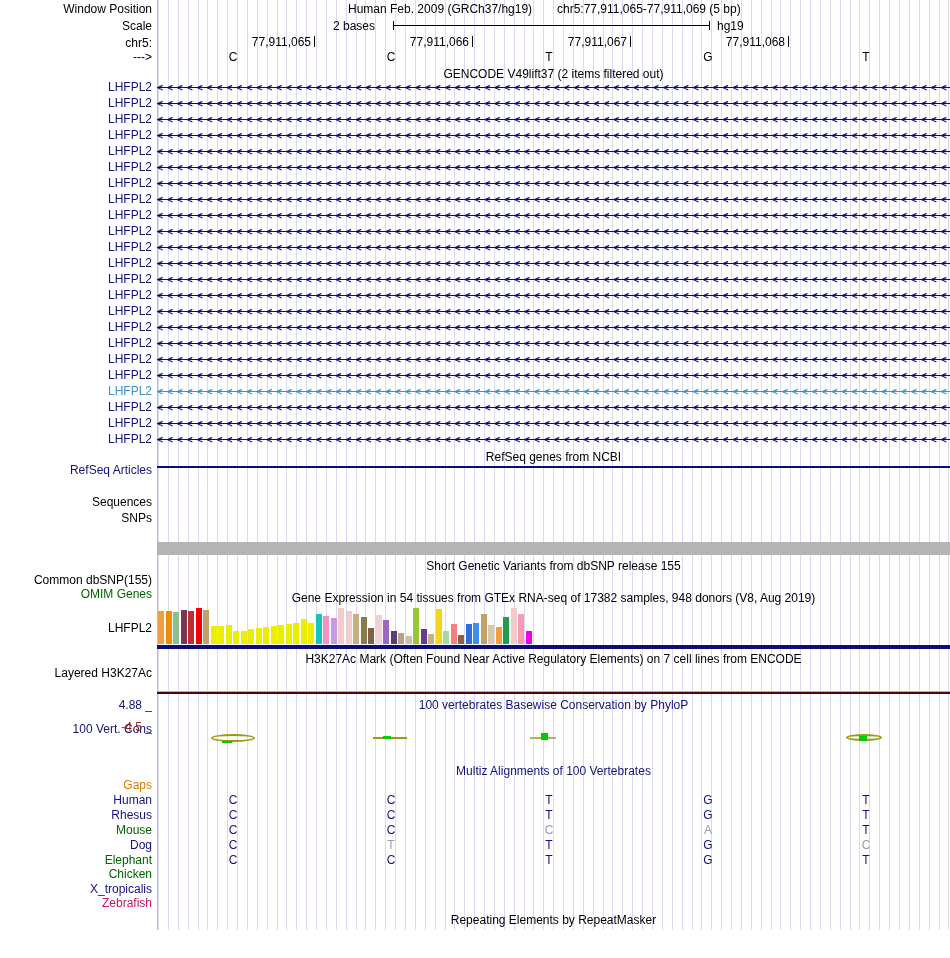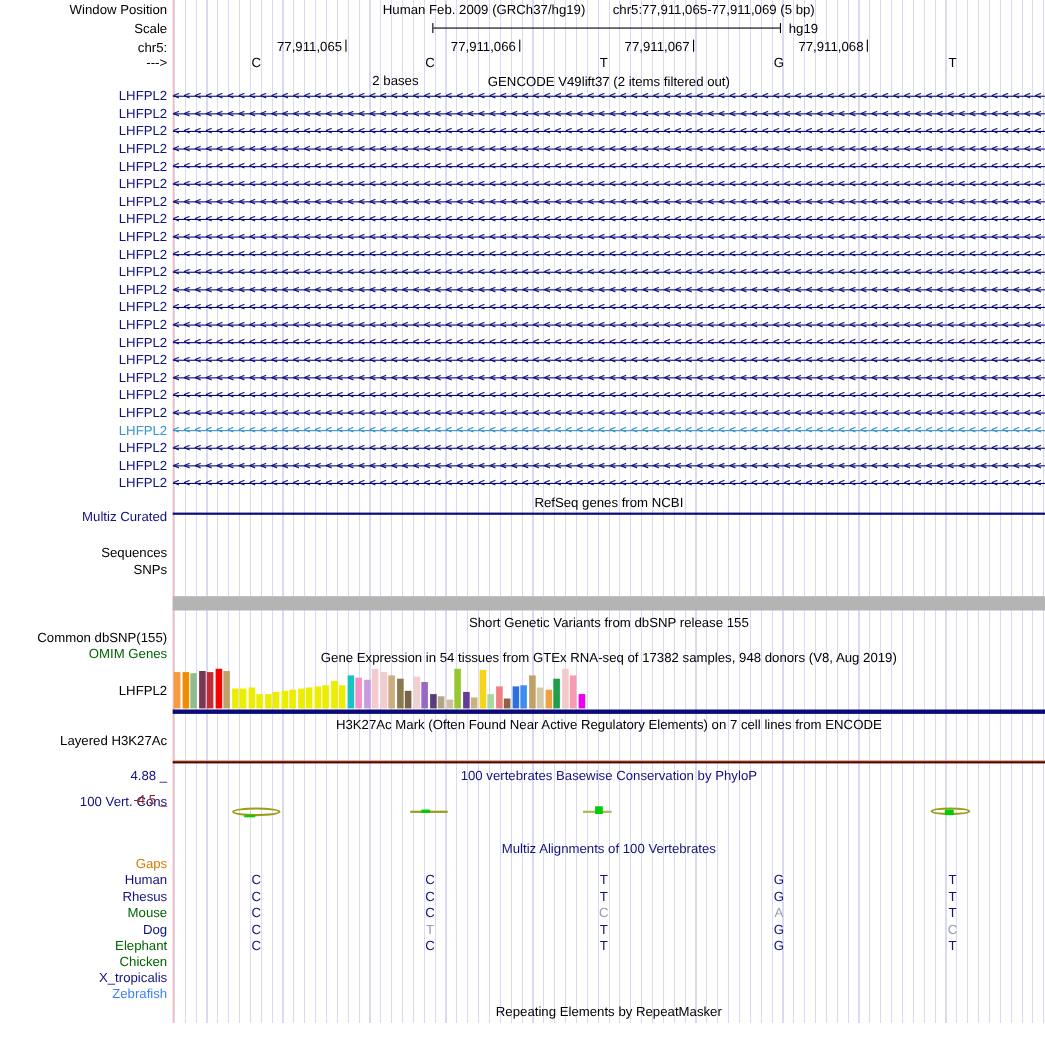--- a/index.html
+++ b/index.html
@@ -39,21 +39,21 @@
 
 <div class="browser">
   <div class="grid"></div>
   <div class="pink-line"></div>
 
   <div class="label" style="top:2px;">Window Position</div>
   <div class="abs" style="left:348px;top:2px;">Human Feb. 2009 (GRCh37/hg19)</div>
   <div class="abs" style="left:557px;top:2px;">chr5:77,911,065-77,911,069 (5 bp)</div>
 
   <div class="label" style="top:19px;">Scale</div>
-  <div class="abs" style="left:330px;top:19px;width:59px;text-align:center;margin-top:47px;">2 bases</div>
+  <div class="abs" style="left:316px;top:19px;width:59px;text-align:right;">2 bases</div>
   <div class="scalebar" style="left:393px;top:21px;width:317px;">
       <div class="mid"></div>
     </div>
   <div class="abs" style="left:717px;top:19px;">hg19</div>
 
   <div class="label" style="top:36px;">chr5:</div>
   <div id="ruler">
       <div class="coord" style="left:217px;top:36px;">77,911,065</div>
       <div class="tick" style="left:314px;top:36px;"></div>
       <div class="coord" style="left:375px;top:36px;">77,911,066</div>
@@ -186,21 +186,21 @@
         <div class="arrows">&lt;&lt;&lt;&lt;&lt;&lt;&lt;&lt;&lt;&lt;&lt;&lt;&lt;&lt;&lt;&lt;&lt;&lt;&lt;&lt;&lt;&lt;&lt;&lt;&lt;&lt;&lt;&lt;&lt;&lt;&lt;&lt;&lt;&lt;&lt;&lt;&lt;&lt;&lt;&lt;&lt;&lt;&lt;&lt;&lt;&lt;&lt;&lt;&lt;&lt;&lt;&lt;&lt;&lt;&lt;&lt;&lt;&lt;&lt;&lt;&lt;&lt;&lt;&lt;&lt;&lt;&lt;&lt;&lt;&lt;&lt;&lt;&lt;&lt;&lt;&lt;&lt;&lt;&lt;&lt;</div>
       </div>
       <div class="label" style="top:432px;color:#12127e;">LHFPL2</div>
       <div class="gene-row" style="top:431px;color:#0c0c78;">
         <div class="hline" style=""></div>
         <div class="arrows">&lt;&lt;&lt;&lt;&lt;&lt;&lt;&lt;&lt;&lt;&lt;&lt;&lt;&lt;&lt;&lt;&lt;&lt;&lt;&lt;&lt;&lt;&lt;&lt;&lt;&lt;&lt;&lt;&lt;&lt;&lt;&lt;&lt;&lt;&lt;&lt;&lt;&lt;&lt;&lt;&lt;&lt;&lt;&lt;&lt;&lt;&lt;&lt;&lt;&lt;&lt;&lt;&lt;&lt;&lt;&lt;&lt;&lt;&lt;&lt;&lt;&lt;&lt;&lt;&lt;&lt;&lt;&lt;&lt;&lt;&lt;&lt;&lt;&lt;&lt;&lt;&lt;&lt;&lt;&lt;</div>
       </div>
     </div>
 
   <div class="title" style="top:450px;">RefSeq genes from NCBI</div>
-  <div class="label navy" style="top:463px;">Multiz Curated</div>
+  <div class="label navy" style="top:463px;">RefSeq Articles</div>
   <div class="fullbar" style="top:466px;height:2px;background:#0c0c78;"></div>
 
   <div class="label" style="top:495px;">Sequences</div>
   <div class="label" style="top:511px;">SNPs</div>
 
   <div class="label green" style="top:543px;margin-top:44px;">OMIM Genes</div>
   <div class="fullbar" style="top:542px;height:13px;background:#b4b4b4;"></div>
 
   <div class="title" style="top:559px;">Short Genetic Variants from dbSNP release 155</div>
   <div class="label" style="top:573px;">Common dbSNP(155)</div>
@@ -309,18 +309,18 @@
       <div class="mz-letter" style="left:697px;top:838px;color:#12127e;">G</div>
       <div class="mz-letter" style="left:855px;top:838px;color:#9a9ab0;">C</div>
       <div class="label" style="top:853px;color:#006400;">Elephant</div>
       <div class="mz-letter" style="left:222px;top:853px;color:#12127e;">C</div>
       <div class="mz-letter" style="left:380px;top:853px;color:#12127e;">C</div>
       <div class="mz-letter" style="left:538px;top:853px;color:#12127e;">T</div>
       <div class="mz-letter" style="left:697px;top:853px;color:#12127e;">G</div>
       <div class="mz-letter" style="left:855px;top:853px;color:#12127e;">T</div>
       <div class="label" style="top:867px;color:#006400;">Chicken</div>
       <div class="label" style="top:882px;color:#12127e;">X_tropicalis</div>
-      <div class="label" style="top:896px;color:#3b82f6;">Zebrafish</div>
+      <div class="label" style="top:896px;color:#be185d;">Zebrafish</div>
     </div>
 
   <div class="title" style="top:913px;">Repeating Elements by RepeatMasker</div>
   <div class="label" style="top:928px;">RepeatMasker</div>
 </div>
 
 </body></html>

